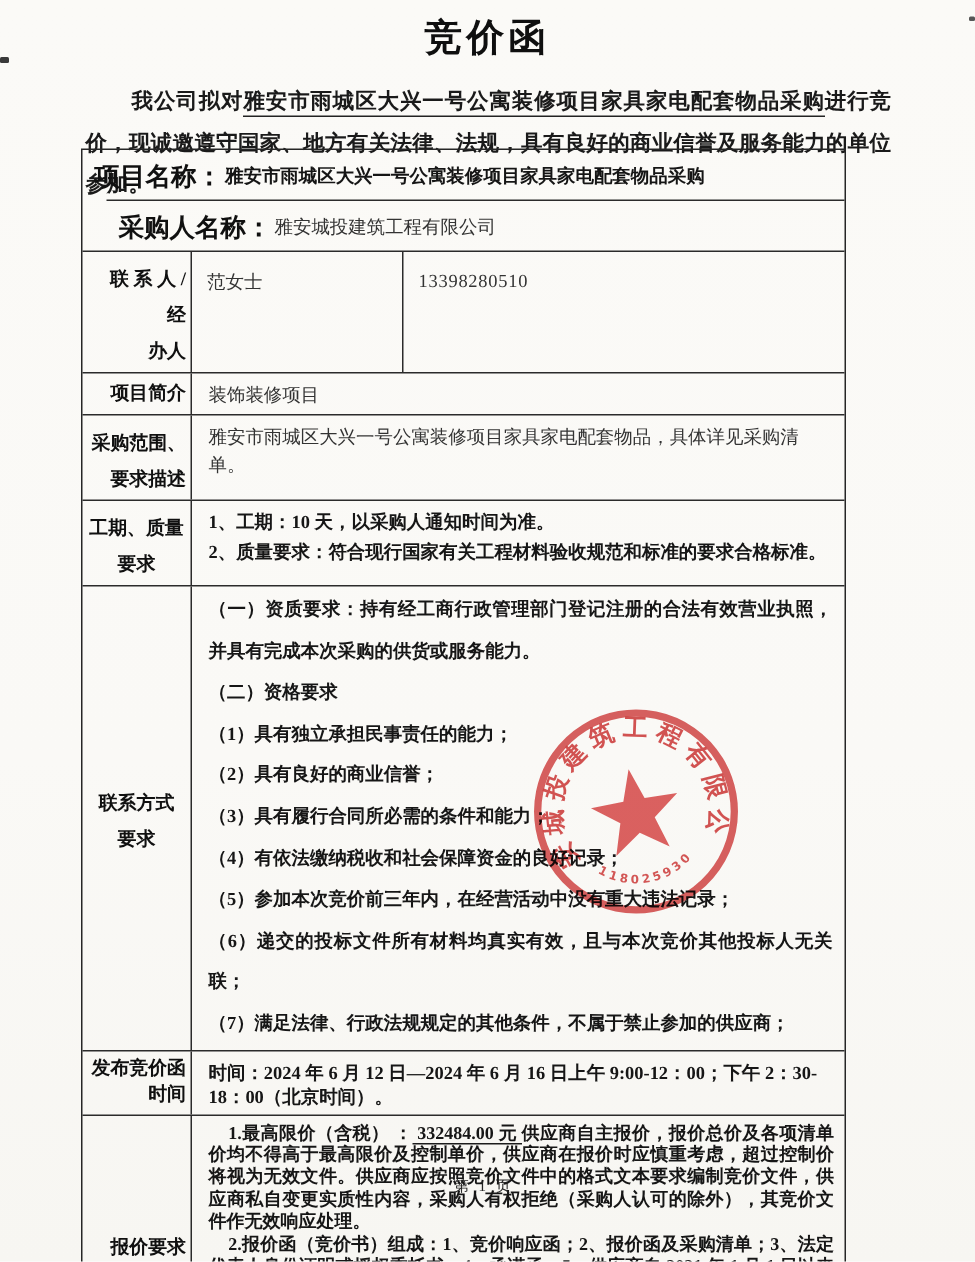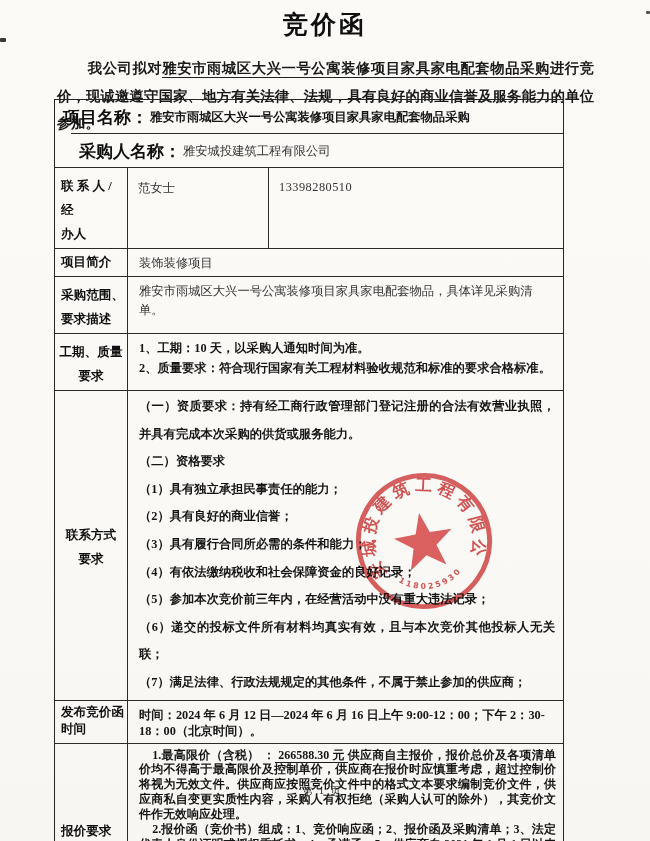--- a/index.html
+++ b/index.html
@@ -32,21 +32,21 @@
     position:absolute;left:54px;top:99px;width:508px;
     border:1.6px solid #262626;
     font-size:12.3px;
   }
   .row{display:flex;border-top:1.2px solid #2b2b2b;align-items:stretch;}
   .row:first-child{border-top:none;}
   .cell{box-sizing:border-box;}
   .label-cell{
     width:73px;flex:0 0 73px;border-right:1.2px solid #2b2b2b;
     font-weight:bold;font-size:12.6px;color:#101010;
-    padding:6px 3px 2px 6px;white-space:pre-line;line-height:24px;
+    padding:6px 3px 2px 6px;white-space:pre-line;line-height:24px;text-align:right;
   }
   .label-center{text-align:center;padding-left:2px;padding-right:2px;}
   .label-mid{display:flex;flex-direction:column;justify-content:center;}
   .content-cell{flex:1 1 auto;padding:5px 8px 3px 11px;line-height:19px;color:#262626;}
   .fullrow{flex:1 1 auto;padding:6px 8px 4px 8px;display:flex;align-items:center;gap:2px;}
   .lbl-inline{font-weight:bold;font-size:17px;color:#101010;white-space:nowrap;}
   .val-normal{color:#333;}
   .val-bold{font-weight:bold;color:#151515;}
   .r1{min-height:27px;}
   .r2{min-height:31px;margin-left:16px;}
@@ -158,21 +158,21 @@
       <div class="cell label-cell" style="line-height:17px;padding-top:3px;">发布竞价函
 时间</div>
       <div class="cell content-cell">
         <span class="time-val">时间：2024 年 6 月 12 日—2024 年 6 月 16 日上午 9:00-12：00；下午 2：30-18：00（北京时间）。</span>
       </div>
     </div>
 
     <div class="row r9">
       <div class="cell label-cell label-mid" style="line-height:16px;">报价要求</div>
       <div class="cell content-cell quote">
-        <p><span>1.最高限价（含税） ：</span><span class="price-u">266588.30 元</span><span>供应商自主报价，报价总价及各项清单价均不得高于最高限价及控制单价，供应商在报价时应慎重考虑，超过控制价将视为无效文件。供应商应按照竞价文件中的格式文本要求编制竞价文件，供应商私自变更实质性内容，采购人有权拒绝（采购人认可的除外），其竞价文件作无效响应处理。</span></p>
+        <p><span>1.最高限价（含税） ：</span><span class="price-u">332484.00 元</span><span>供应商自主报价，报价总价及各项清单价均不得高于最高限价及控制单价，供应商在报价时应慎重考虑，超过控制价将视为无效文件。供应商应按照竞价文件中的格式文本要求编制竞价文件，供应商私自变更实质性内容，采购人有权拒绝（采购人认可的除外），其竞价文件作无效响应处理。</span></p>
         <p>2.报价函（竞价书）组成：1、竞价响应函；2、报价函及采购清单；3、法定代表人身份证明或授权委托书；4、承诺函；5、供应商自 2021 年 1 月 1 日以来至今签订的与本次采购内容有关且金额不低于 23 万的业绩（1、含 2021 年 1 月 1 日，以签订合同时间为准，2、须提供不少于 1 个合同，3、采购内容有关是指“家具家电配套物品”，4、合同金额是指单个合同签订的金额，若合同未能体现金额的须提供相</p>
       </div>
     </div>
 
   </div>
 
   <svg class="seal" viewBox="0 0 140 140">
     <defs>
       <path id="seal-top-arc" d="M 26 86 A 47 47 0 1 1 114 86" fill="none"></path>
       <path id="seal-bottom-arc" d="M 34 98 A 46 46 0 0 0 106 98" fill="none"></path>

